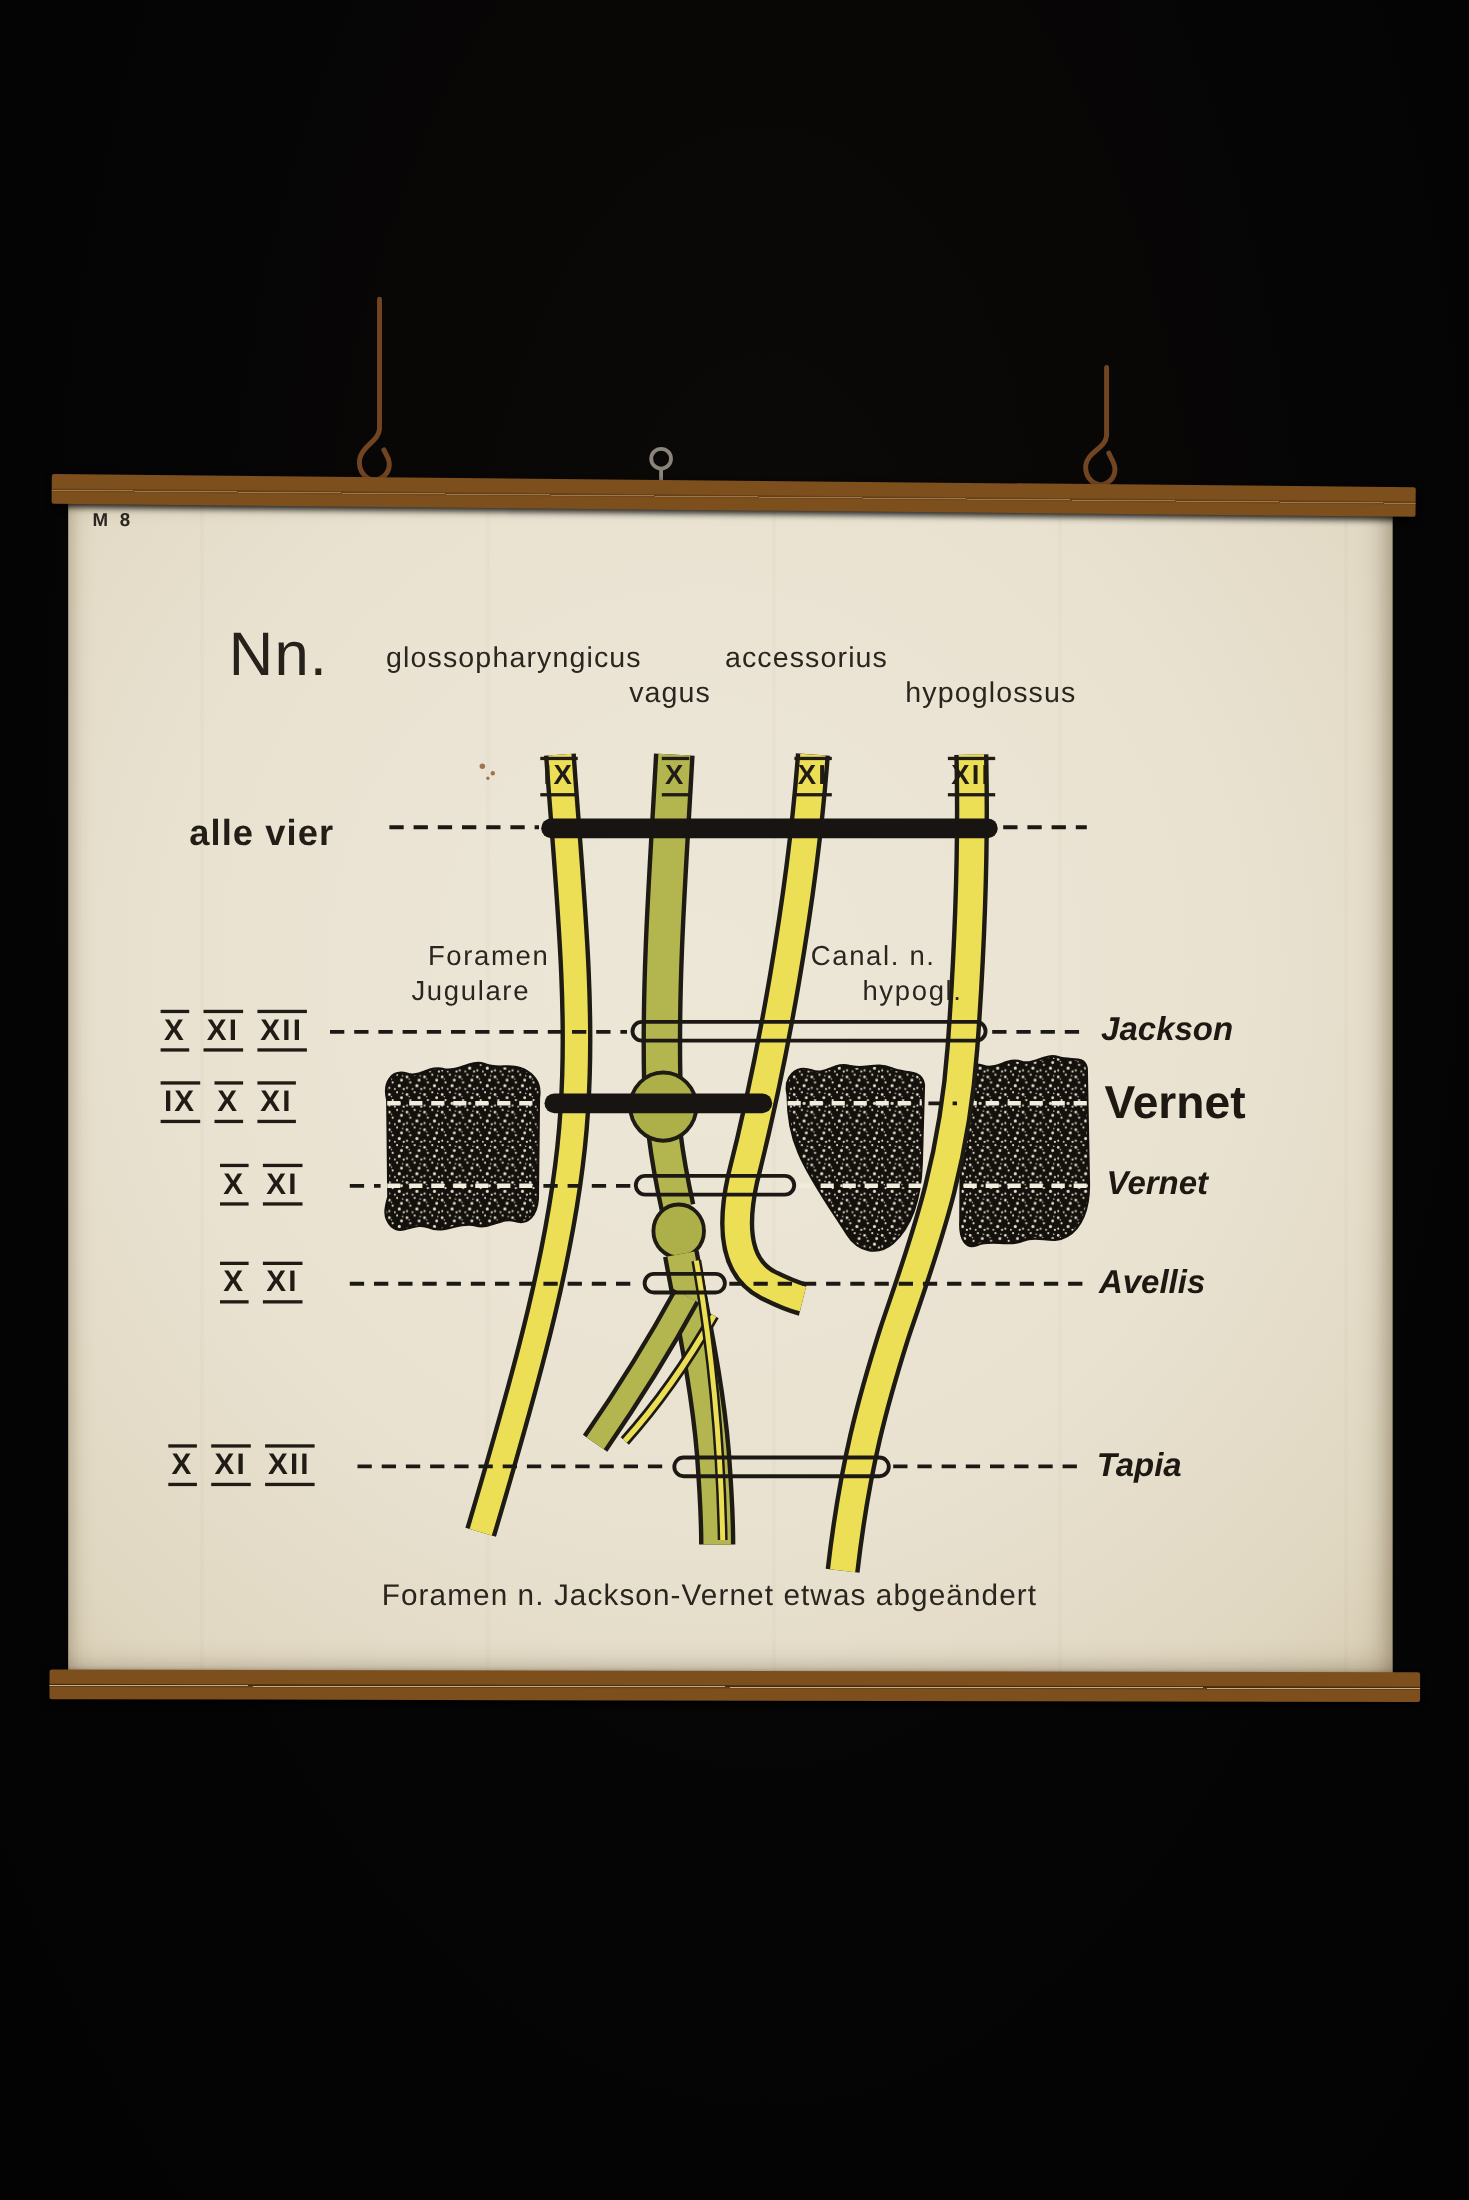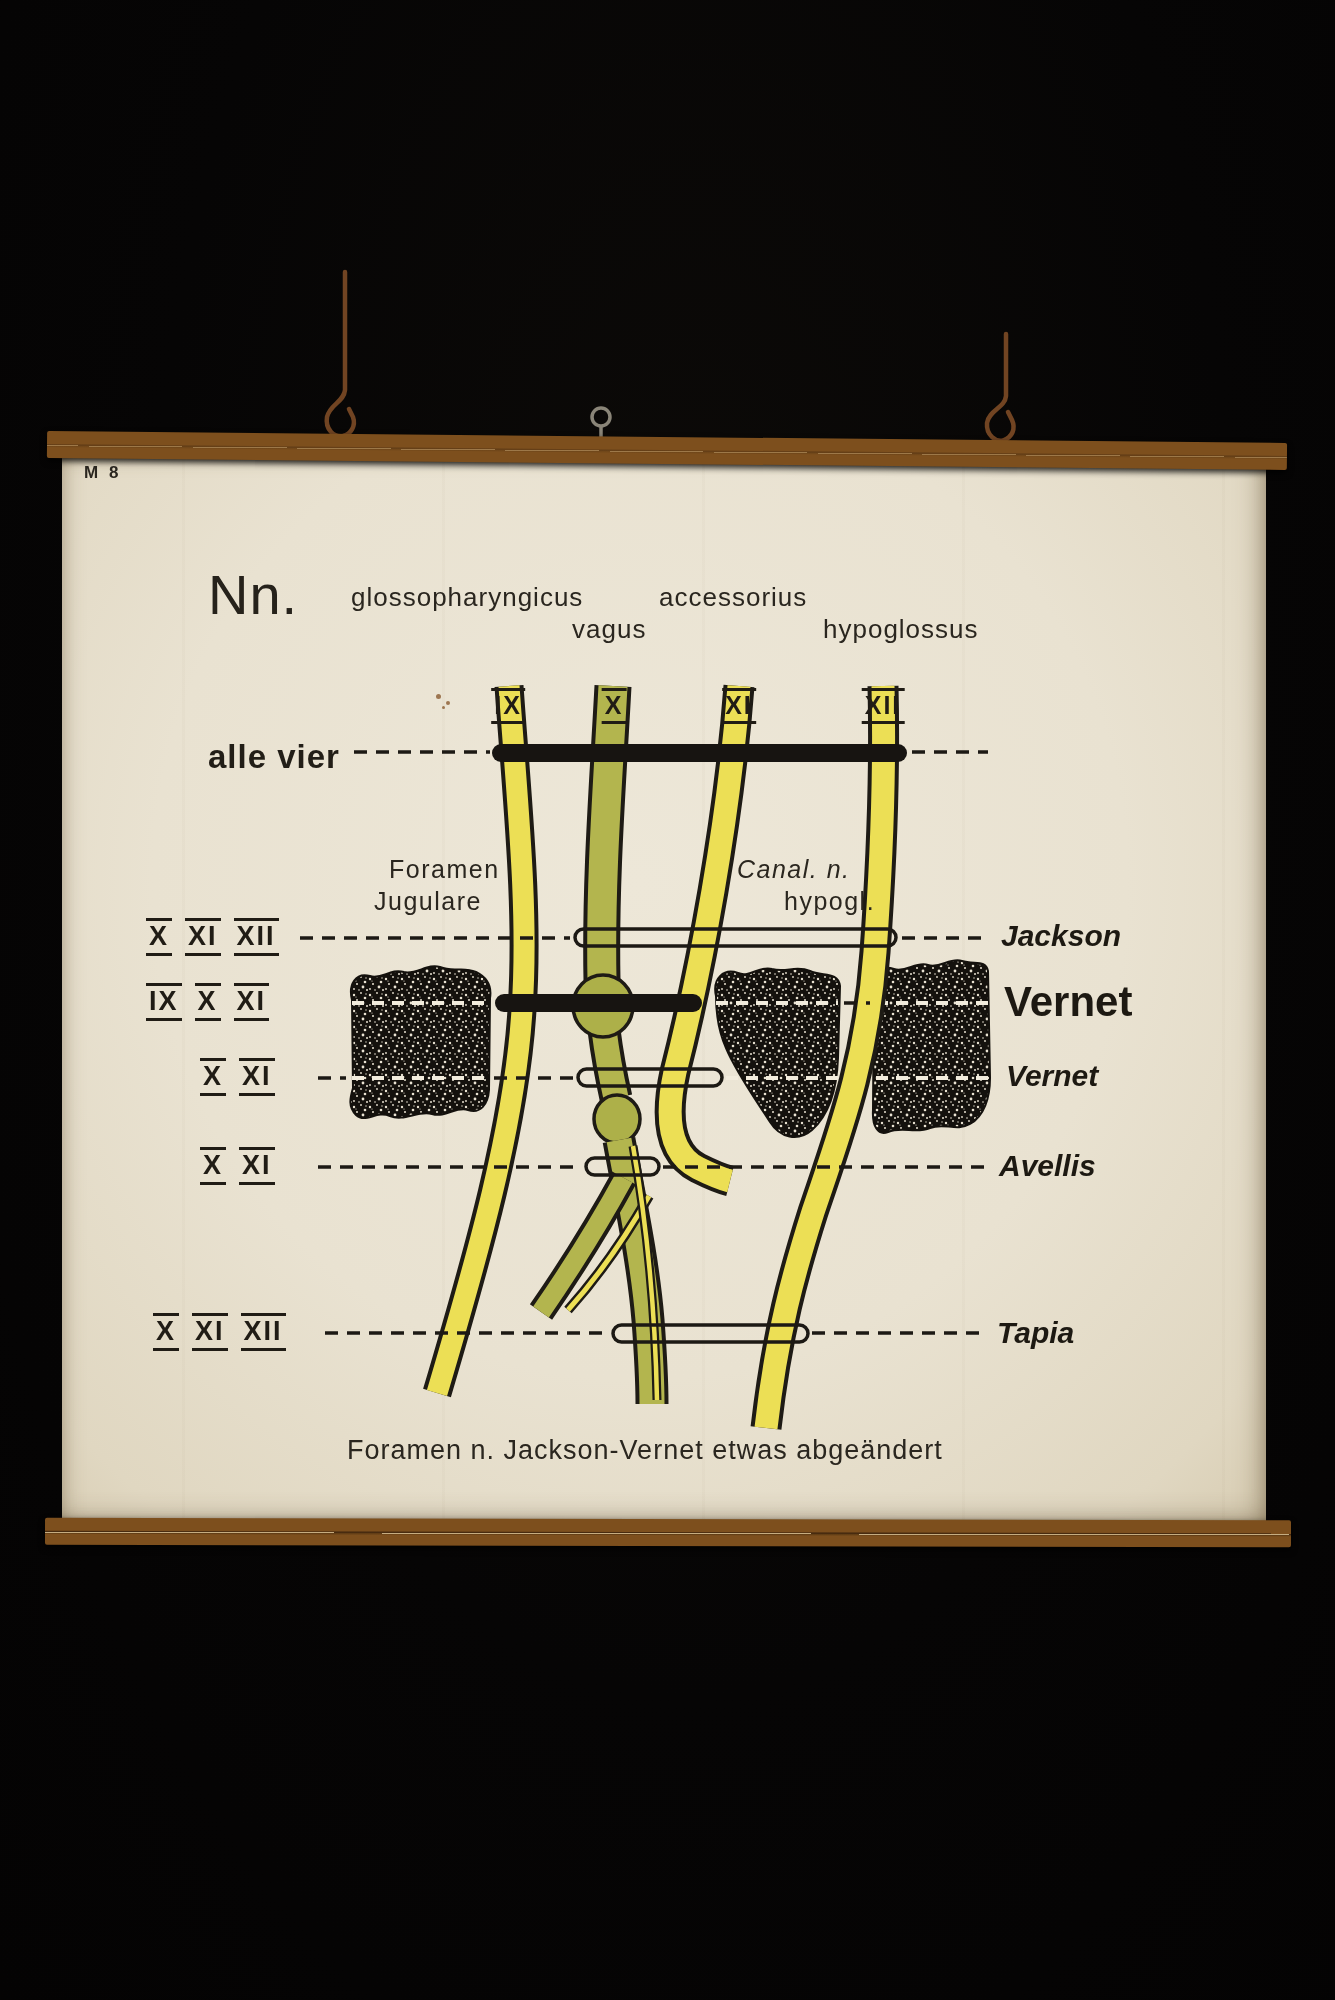--- a/index.html
+++ b/index.html
@@ -46,21 +46,21 @@
   .h-access{left:659px; top:584px;}
   .h-vagus{left:572px; top:616px;}
   .h-hypo{left:823px; top:616px;}
   
   .rn{
     display:inline-block; font-weight:700; letter-spacing:2px; color:#201c15;
     border-top:3px solid #201c15; border-bottom:3px solid #201c15; padding:0 3px 1px;
   }
   .topnum{position:absolute; transform:translateX(-50%); font-size:25px;}
   .numgroup{position:absolute; display:flex; gap:13px; font-size:27px;}
-  .allevier{left:172px; top:740px; font-size:33px; font-weight:700; letter-spacing:1px;margin-left:36px;}
+  .allevier{left:172px; top:740px; font-size:33px; font-weight:700; letter-spacing:1px;}
   .anat{font-size:25px; letter-spacing:1.5px; color:#2a261f;}
   .syn{font-weight:700; color:#1d1912;}
   .syn-it{font-style:italic; font-size:30px;}
   .collet{left:997px; top:722px; font-size:41px; line-height:1.0;}
   .vernet{left:1004px; top:980px; font-size:42px;}
   .caption{left:347px; top:1436px; font-size:27px; letter-spacing:1px; color:#2a261f;}
   .stain{position:absolute; border-radius:50%; background:#8a5a30; opacity:.8;}
   svg.art{position:absolute; left:0; top:0; z-index:3;}
   .txt-layer{position:absolute; inset:0; z-index:4;}
   .rails-layer{z-index:5;}
@@ -185,21 +185,21 @@
 
     <span class="rn topnum" style="left:508px; top:688px;">IX</span>
     <span class="rn topnum" style="left:614px; top:688px;">X</span>
     <span class="rn topnum" style="left:739px; top:688px;">XI</span>
     <span class="rn topnum" style="left:883px; top:688px;">XII</span>
 
     <div class="t allevier">alle vier</div>
 
     <div class="t anat" style="left:370px; top:856px;margin-left:19px;">Foramen</div>
     <div class="t anat" style="left:374px; top:888px;">Jugulare</div>
-    <div class="t anat" style="left:737px; top:856px;font-style:italic;">Canal. n.</div>
+    <div class="t anat" style="left:737px; top:856px;">Canal. n.</div>
     <div class="t anat" style="left:740px; top:888px;margin-left:44px;">hypogl.</div>
 
     <div class="numgroup" style="left:146px; top:918px;">
       <span class="rn">X</span>
       <span class="rn">XI</span>
       <span class="rn">XII</span>
     </div>
     <div class="t syn syn-it" style="left:1001px; top:920px;">Jackson</div>
 
     <div class="numgroup" style="left:146px; top:983px;">

